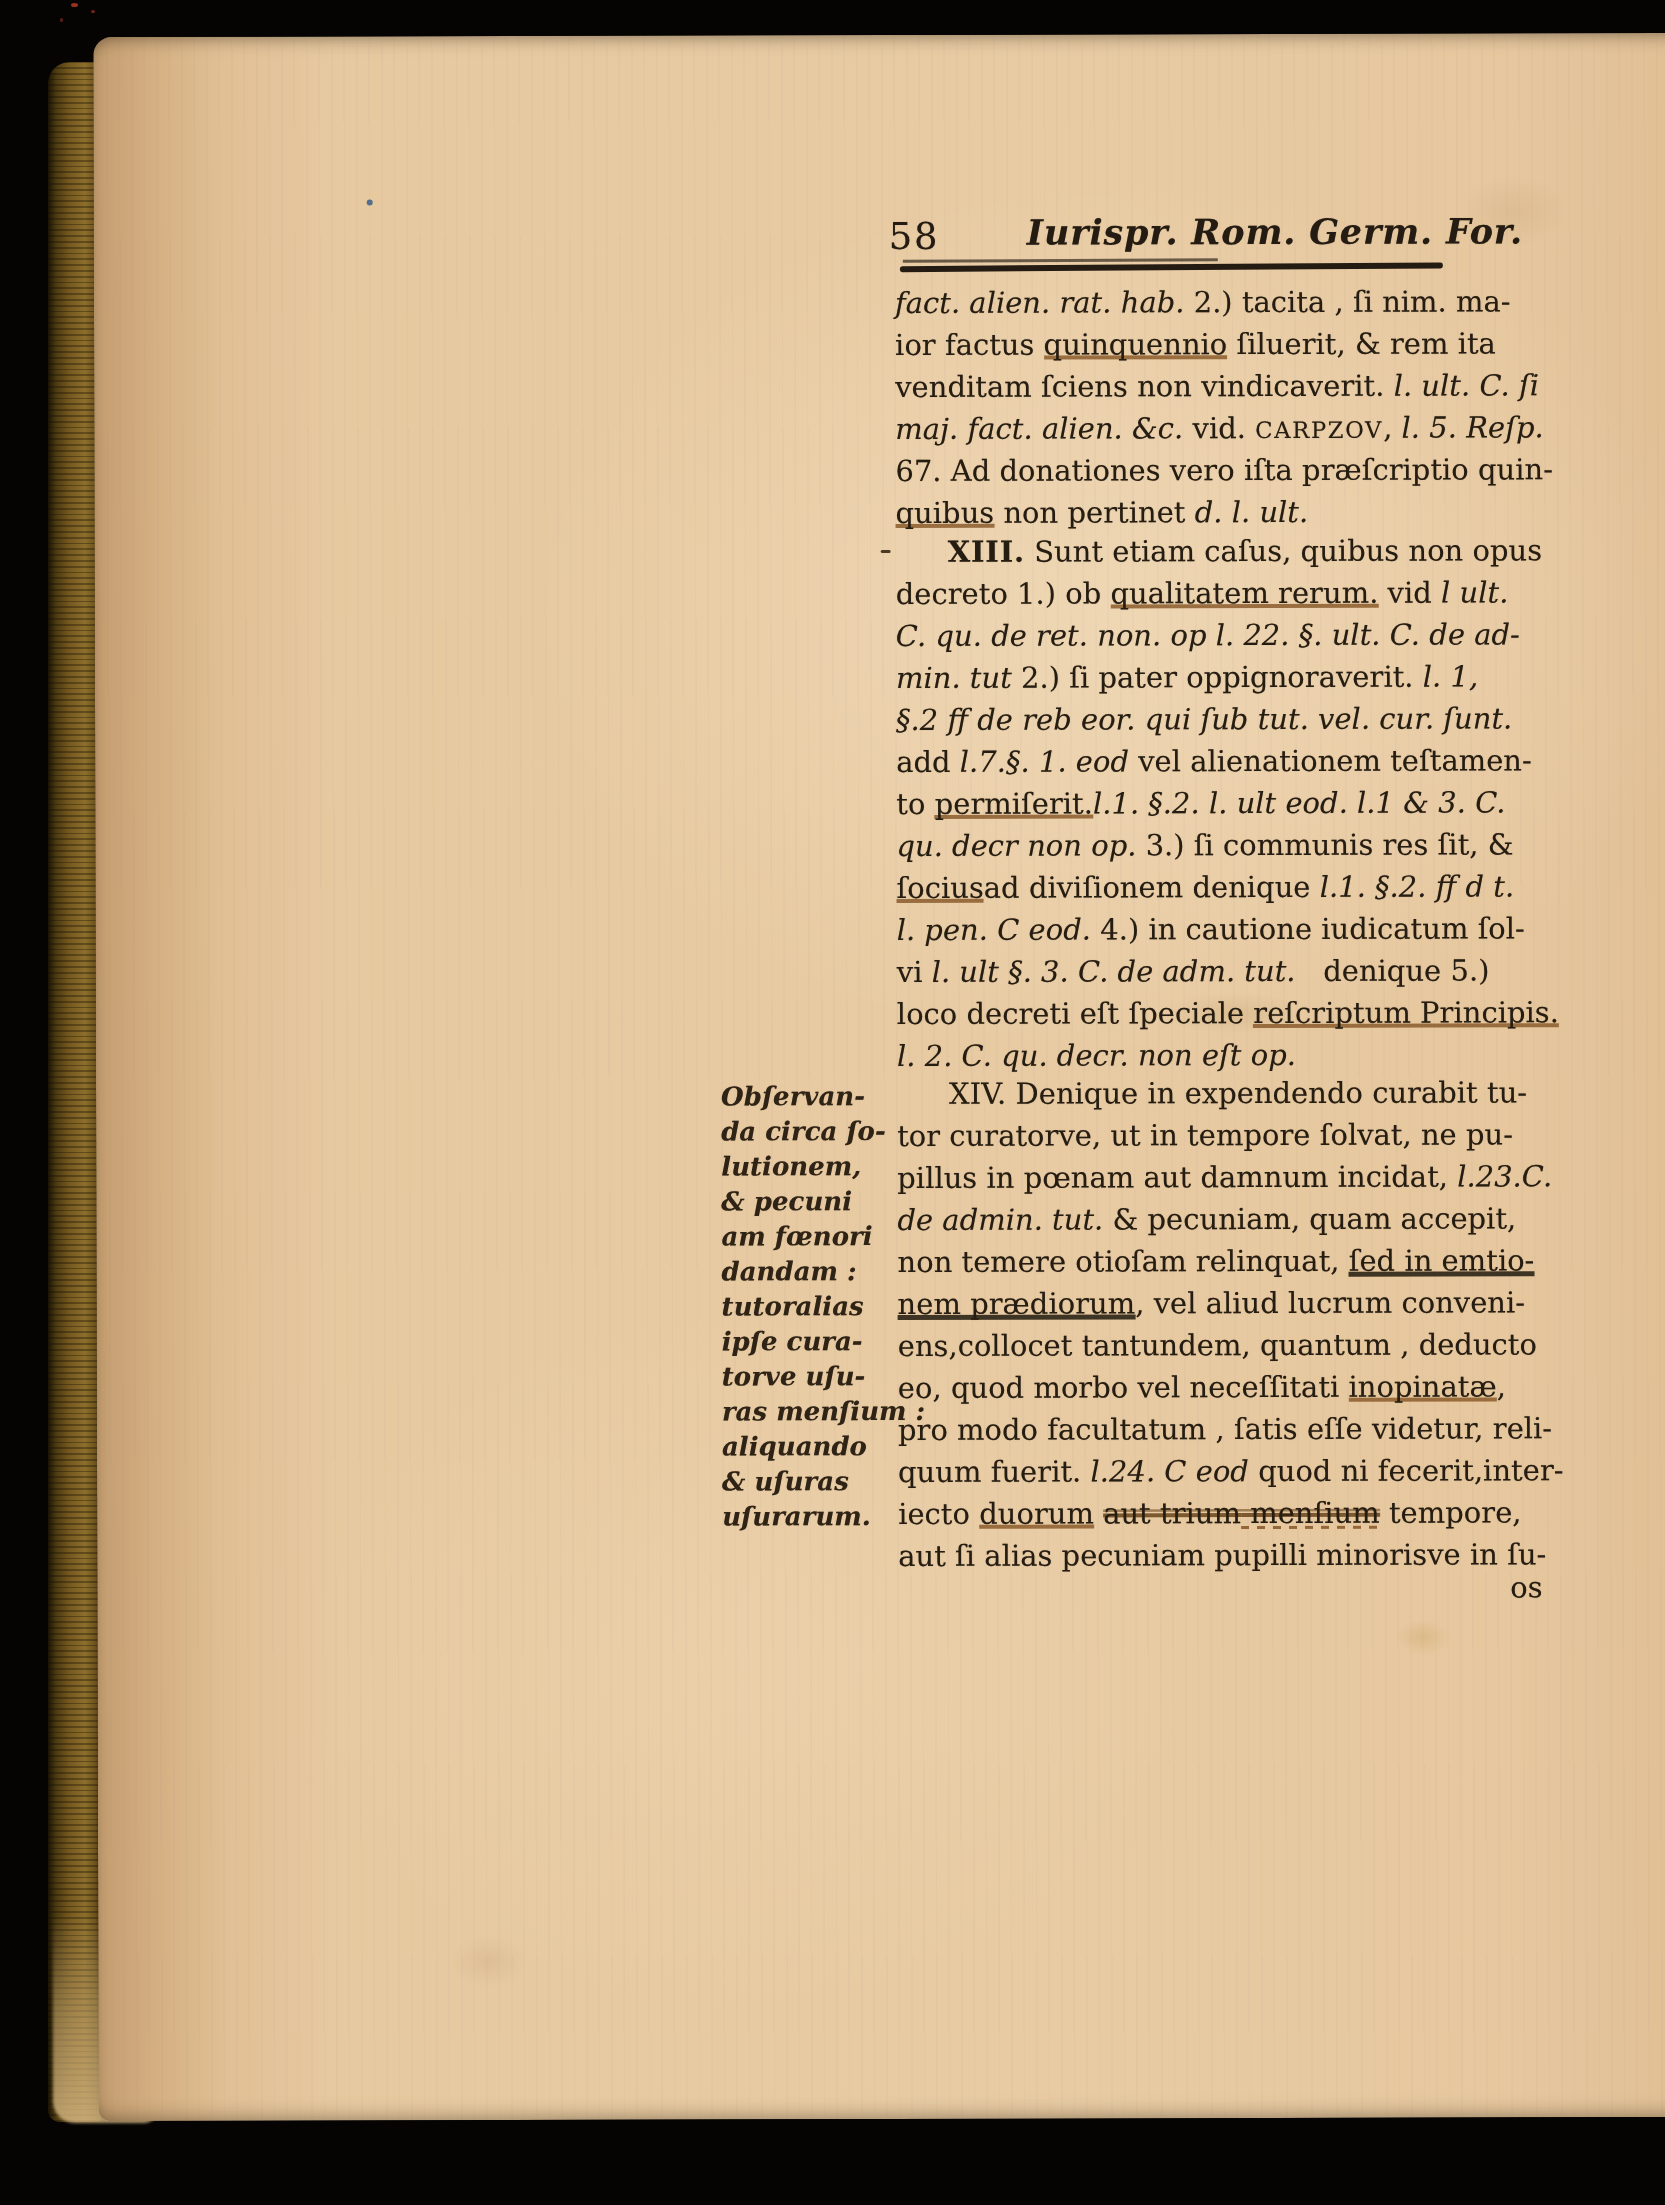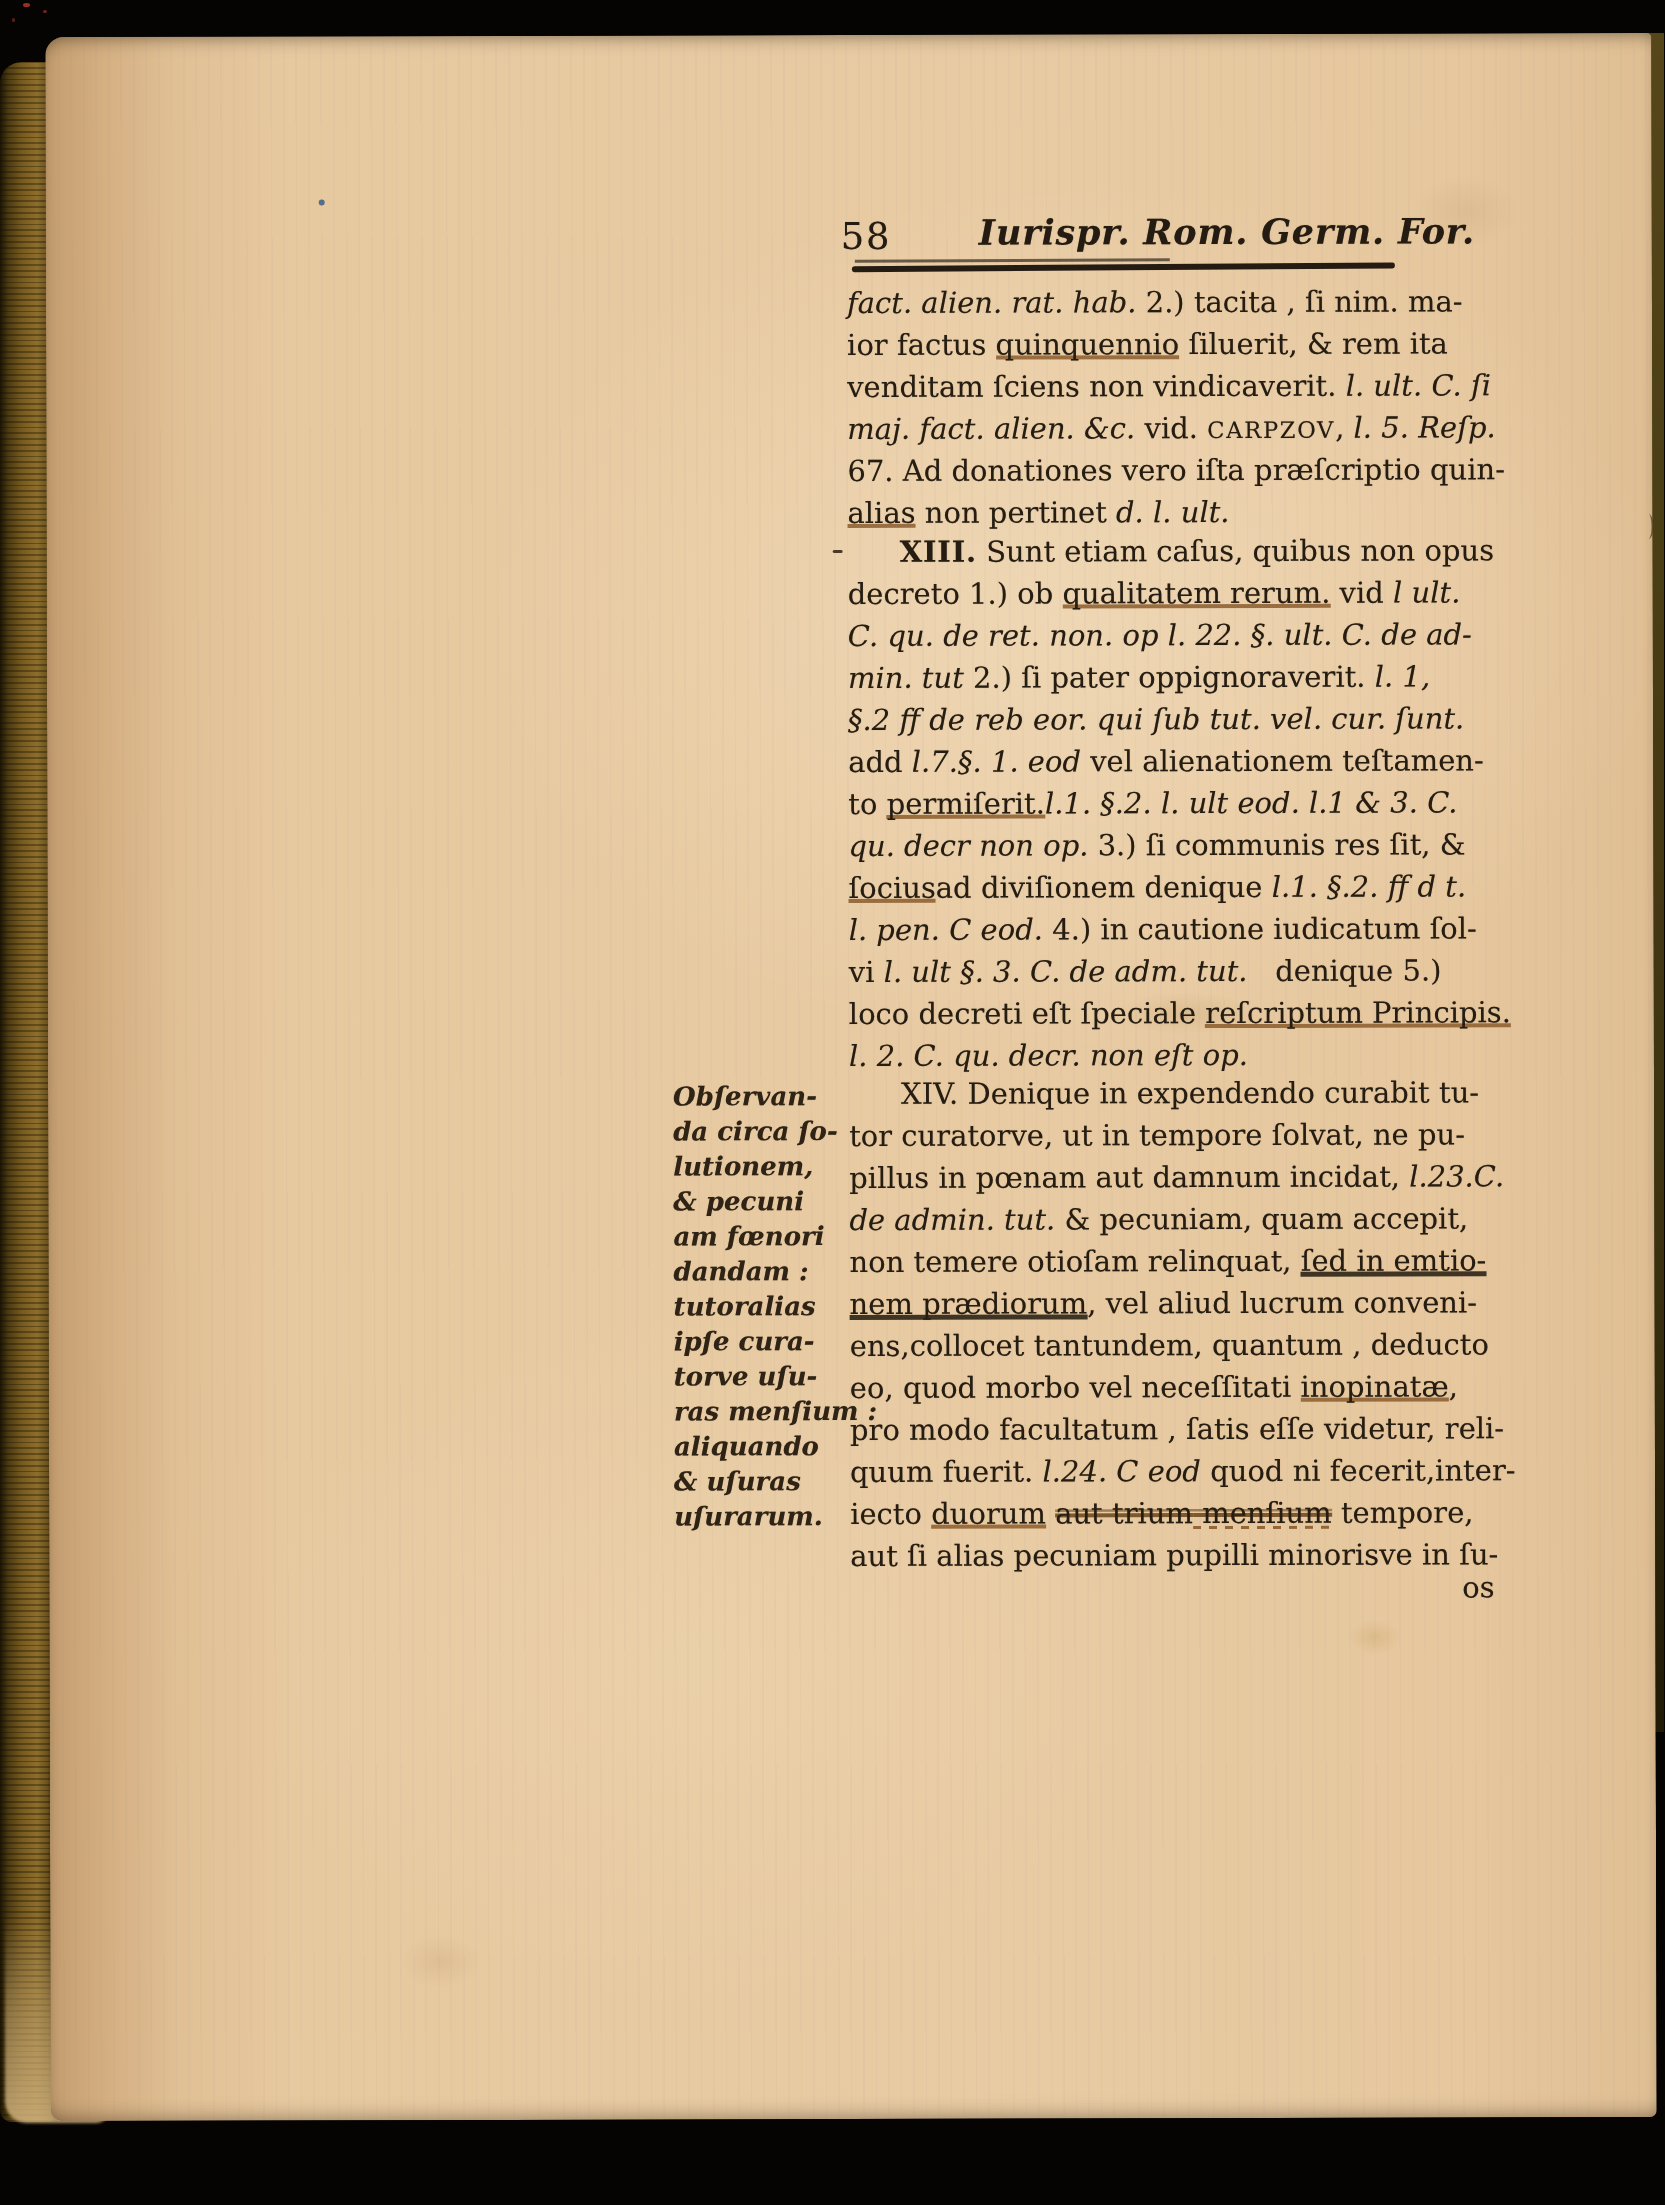--- a/index.html
+++ b/index.html
@@ -1,19 +1,19 @@
 <!DOCTYPE html>
 <html style="font-size:13.3px"><head>
 <meta charset="utf-8">
 <style>
   html,body{margin:0;padding:0;background:#050403;}
   body{width:1666px;height:2205px;position:relative;overflow:hidden;
        font-family:"DejaVu Serif", serif;}
 
-  .stage{position:absolute;inset:0;}
+  .stage{position:absolute;inset:0;margin-left:48px;}
 
   
   .red-speck{position:absolute;border-radius:50%;}
   .r1{left:23px;top:3.3px;width:6.7px;height:4.2px;background:#a83526;opacity:.9;}
   .r2{left:43px;top:10px;width:4.2px;height:3.3px;background:#8f2d1f;opacity:.8;}
   .r3{left:11.7px;top:18.3px;width:3.3px;height:3.3px;background:#7e2a1c;opacity:.7;}
 
   
   .edge-stack{position:absolute;left:0;top:62px;width:53px;height:2060px;
     background:
@@ -140,21 +140,21 @@
         <div class="tl">&amp; uſuras</div>
         <div class="tl">uſurarum.</div>
       </div>
 
     <div class="para para1">
         <div class="tl"><span class="s-it">fact. alien. rat. hab. </span><span class="s-rm">2.) tacita , ſi nim. ma-</span></div>
         <div class="tl"><span class="s-rm">ior factus </span><span class="s-rm u-brown">quinquennio</span><span class="s-rm"> ſiluerit, &amp; rem ita</span></div>
         <div class="tl"><span class="s-rm">venditam ſciens non vindicaverit. </span><span class="s-it">l. ult. C. ſi</span></div>
         <div class="tl"><span class="s-it">maj. fact. alien. &amp;c. </span><span class="s-rm">vid. </span><span class="s-sc">CARPZOV</span><span class="s-rm">, </span><span class="s-it">l. 5. Reſp.</span></div>
         <div class="tl"><span class="s-rm">67. Ad donationes vero iſta præſcriptio quin-</span></div>
-        <div class="tl"><span class="s-rm u-brown">alias</span><span class="s-rm"> non pertinet </span><span class="s-it">d. l. ult.</span></div>
+        <div class="tl"><span class="s-rm u-brown">quibus</span><span class="s-rm"> non pertinet </span><span class="s-it">d. l. ult.</span></div>
       </div>
     <div class="para para2">
         <div class="tl indent"><span class="s-bd">XIII.</span><span class="s-rm"> Sunt etiam caſus, quibus non opus</span></div>
         <div class="tl"><span class="s-rm">decreto 1.) ob </span><span class="s-rm u-brown">qualitatem rerum.</span><span class="s-rm"> vid </span><span class="s-it">l ult.</span></div>
         <div class="tl"><span class="s-it">C. qu. de ret. non. op l. 22. §. ult. C. de ad-</span></div>
         <div class="tl"><span class="s-it">min. tut </span><span class="s-rm">2.) ſi pater oppignoraverit. </span><span class="s-it">l. 1,</span></div>
         <div class="tl"><span class="s-it">§.2 ff de reb eor. qui ſub tut. vel. cur. ſunt.</span></div>
         <div class="tl"><span class="s-rm">add </span><span class="s-it">l.7.§. 1. eod </span><span class="s-rm">vel alienationem teſtamen-</span></div>
         <div class="tl"><span class="s-rm">to </span><span class="s-rm u-brown">permiſerit.</span><span class="s-it">l.1. §.2. l. ult eod. l.1 &amp; 3. C.</span></div>
         <div class="tl"><span class="s-it">qu. decr non op. </span><span class="s-rm">3.) ſi communis res ſit, &amp;</span></div>

